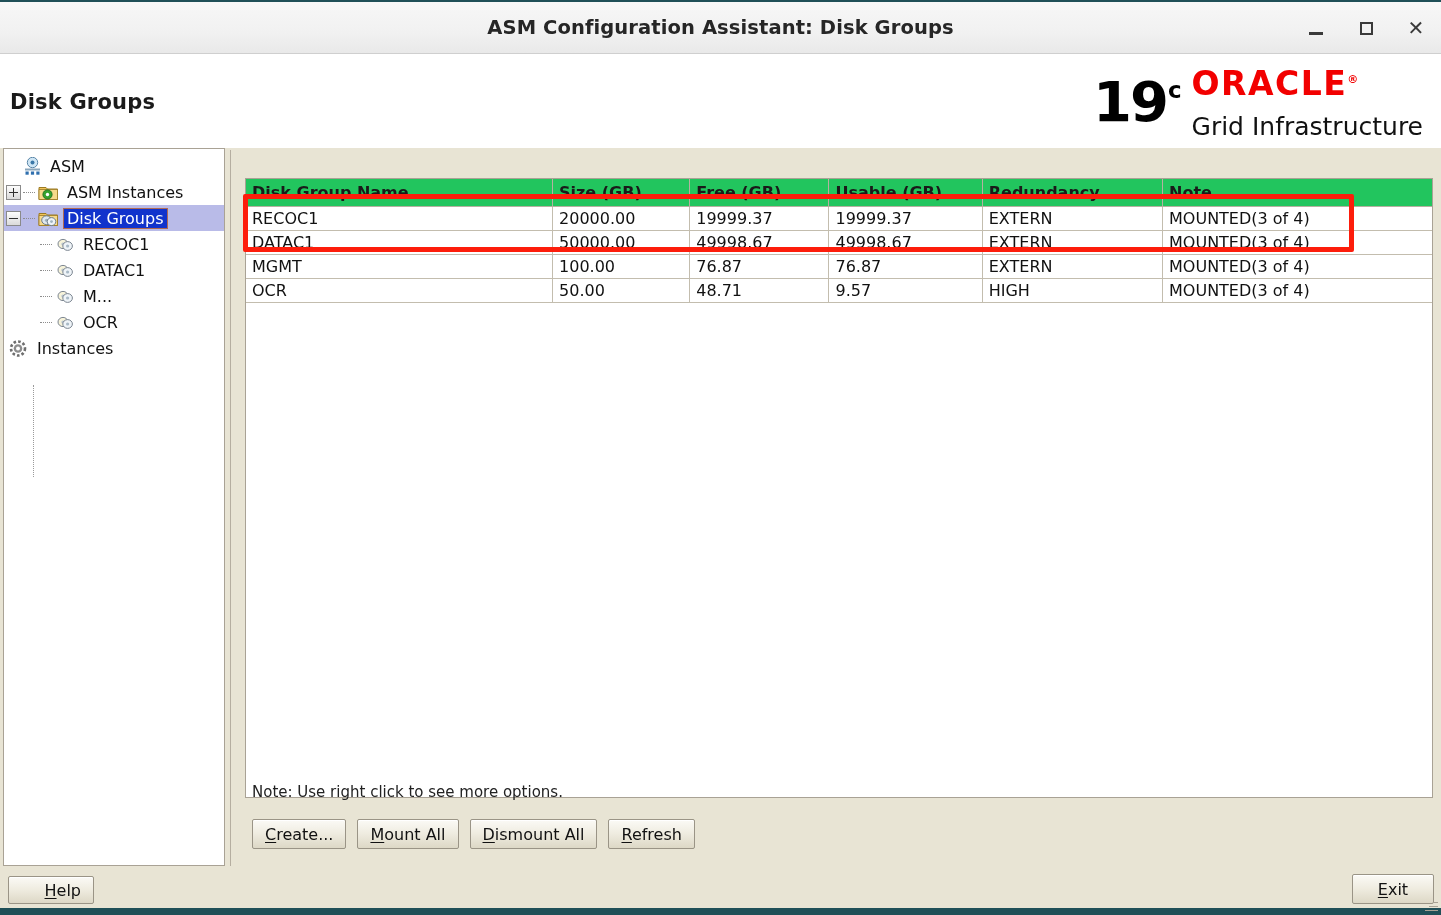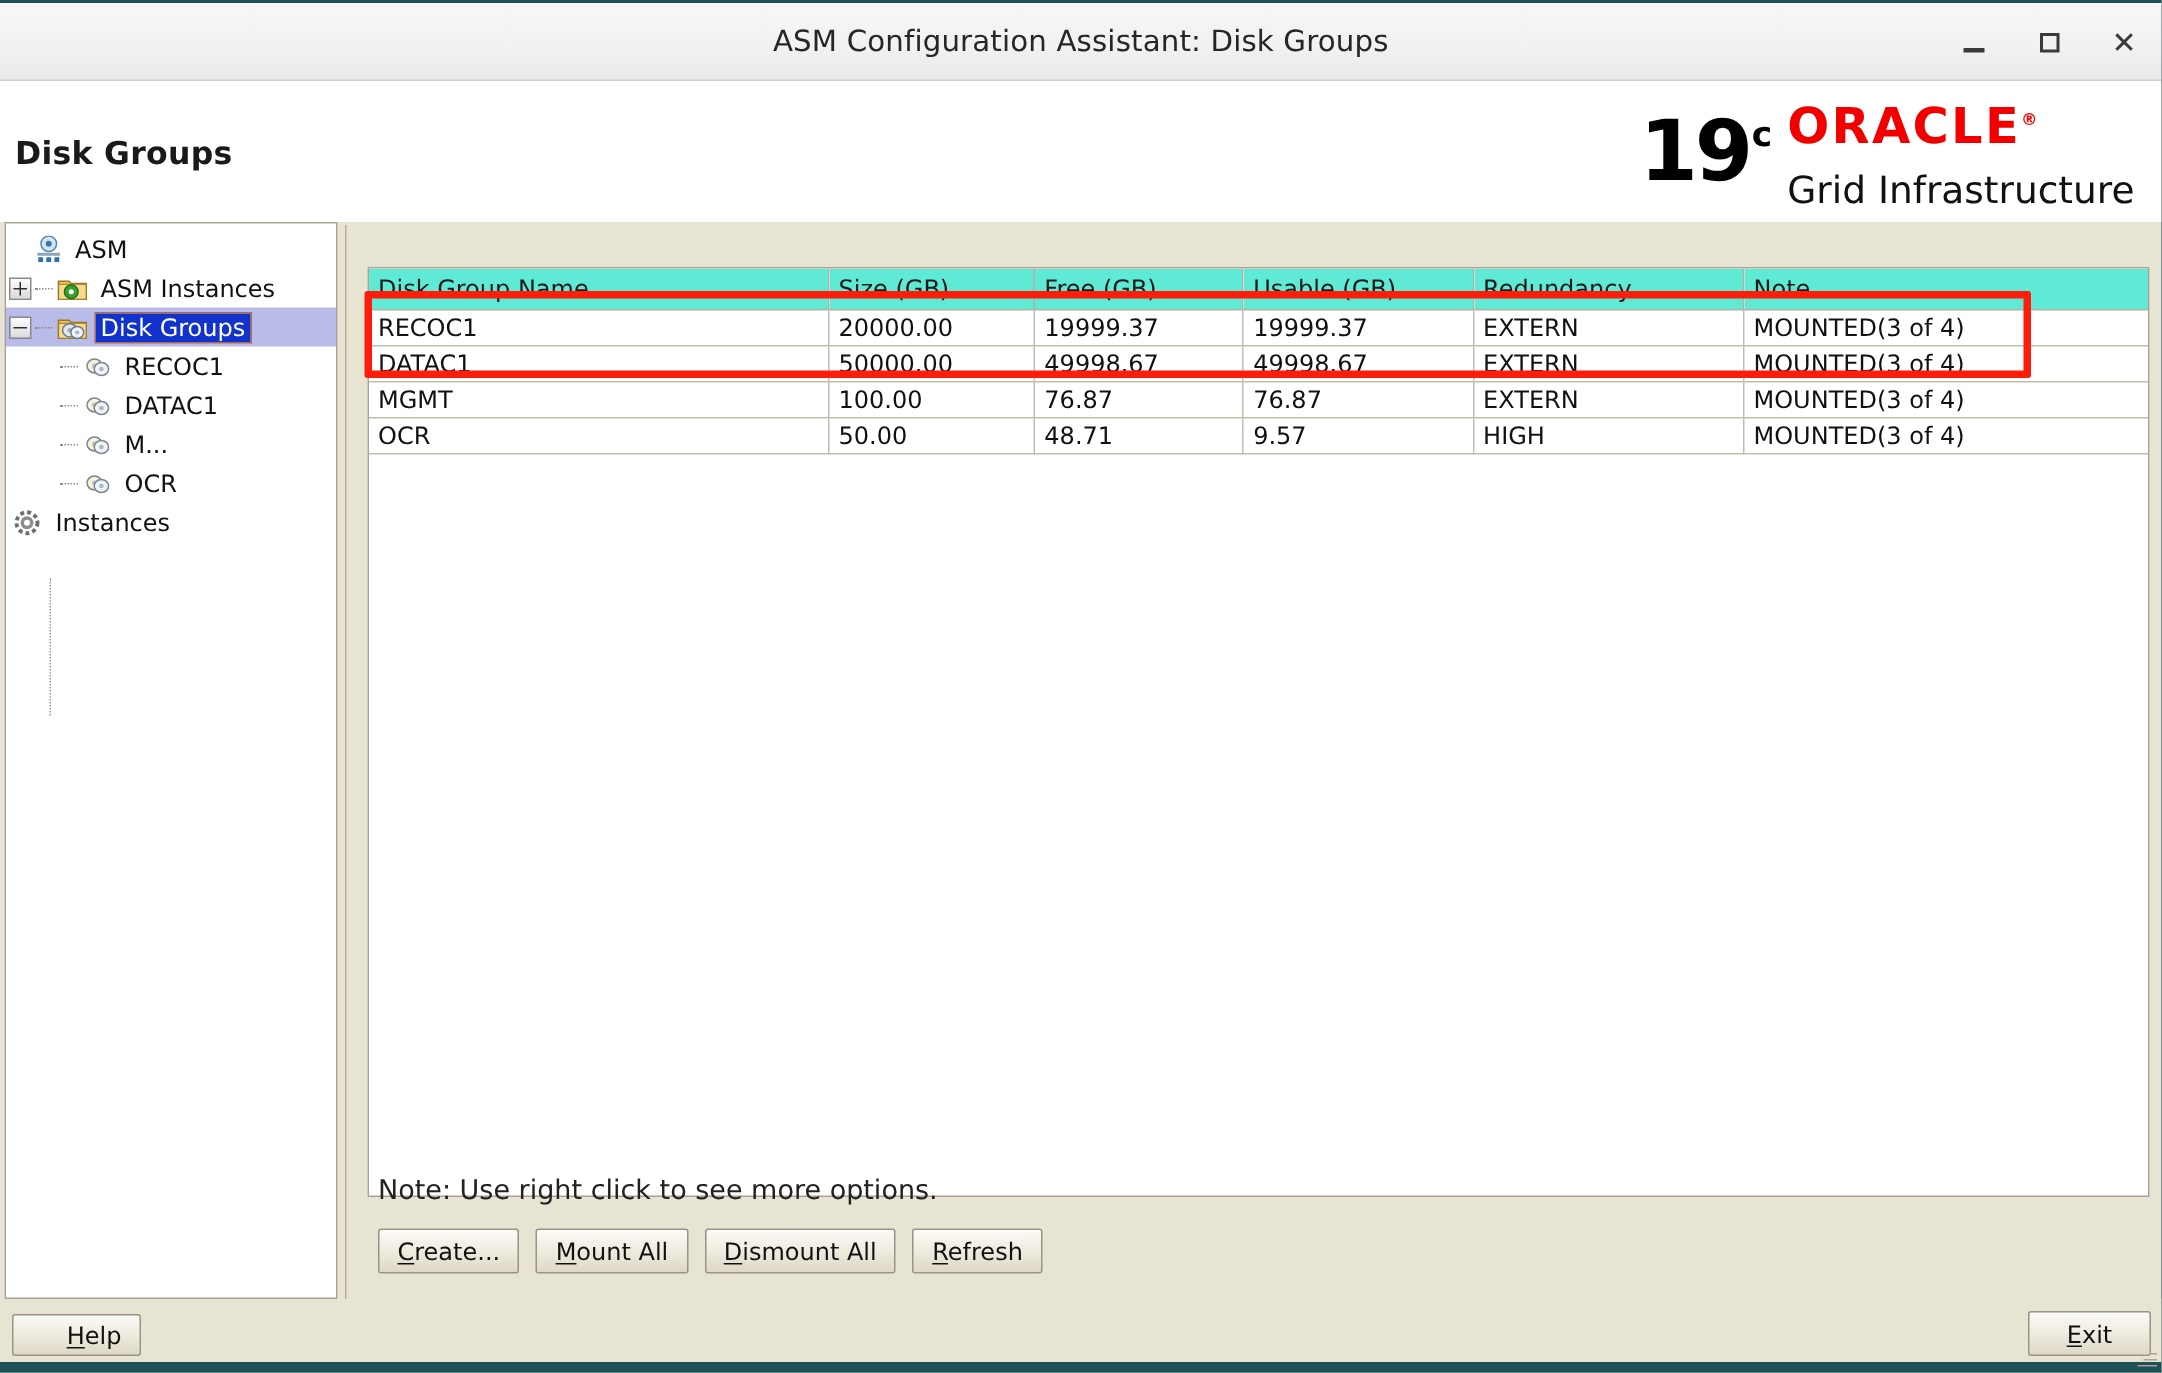--- a/index.html
+++ b/index.html
@@ -22,21 +22,21 @@
     width: 1441px; height: 52px;
     background: linear-gradient(to bottom, #f7f7f7 0%, #f1f1f1 60%, #e9e9e9 100%);
     border-bottom: 1px solid #cfcfcf;
   }
   .titlebar-title {
     position: absolute; left: 0; top: 0;
     width: 1441px; height: 52px;
     line-height: 52px;
     text-align: center;
     font-size: 19.5px;
-    font-weight: normal;
+    font-weight: bold;
     color: #262626;
     letter-spacing: 0.1px;
   }
   .win-btns {
     position: absolute; right: 14px; top: 0;
     height: 52px; display: flex; align-items: center; gap: 28px;
   }
   .win-btn {
     width: 22px; height: 22px;
     display: flex; align-items: center; justify-content: center;
@@ -176,22 +176,22 @@
     background: #ffffff;
     border: 1px solid #a9a295;
     overflow: hidden;
   }
   table.dg {
     width: 100%; border-collapse: collapse;
     table-layout: fixed;
     font-size: 16px; color: #111;
   }
   table.dg th {
-    background: #5eead4;
-    font-weight: normal;
+    background: #22c55e;
+    font-weight: bold;
     text-align: left;
     height: 27px;
     padding: 0 0 0 6px;
     border-right: 1px solid #b6b0a0;
     border-bottom: 1px solid #b6b0a0;
     font-size: 16px;
     color: #1a1a1a;
     white-space: nowrap;
     overflow: hidden;
     cursor: pointer;
@@ -216,21 +216,21 @@
     left: 243px; top: 194px;
     width: 1111px; height: 58px;
     border: 5px solid #fd1d0b;
     border-radius: 2px;
     pointer-events: none;
     z-index: 40;
   }
 
   .note {
     position: absolute; left: 252px; top: 783px;
-    font-size: 18px; color: #222;
+    font-size: 15px; color: #222;
   }
 
   .btnrow {
     position: absolute; left: 252px; top: 819px;
     display: flex; gap: 11px;
   }
   .btn {
     height: 30px;
     min-width: 40px;
     padding: 0 12px;

